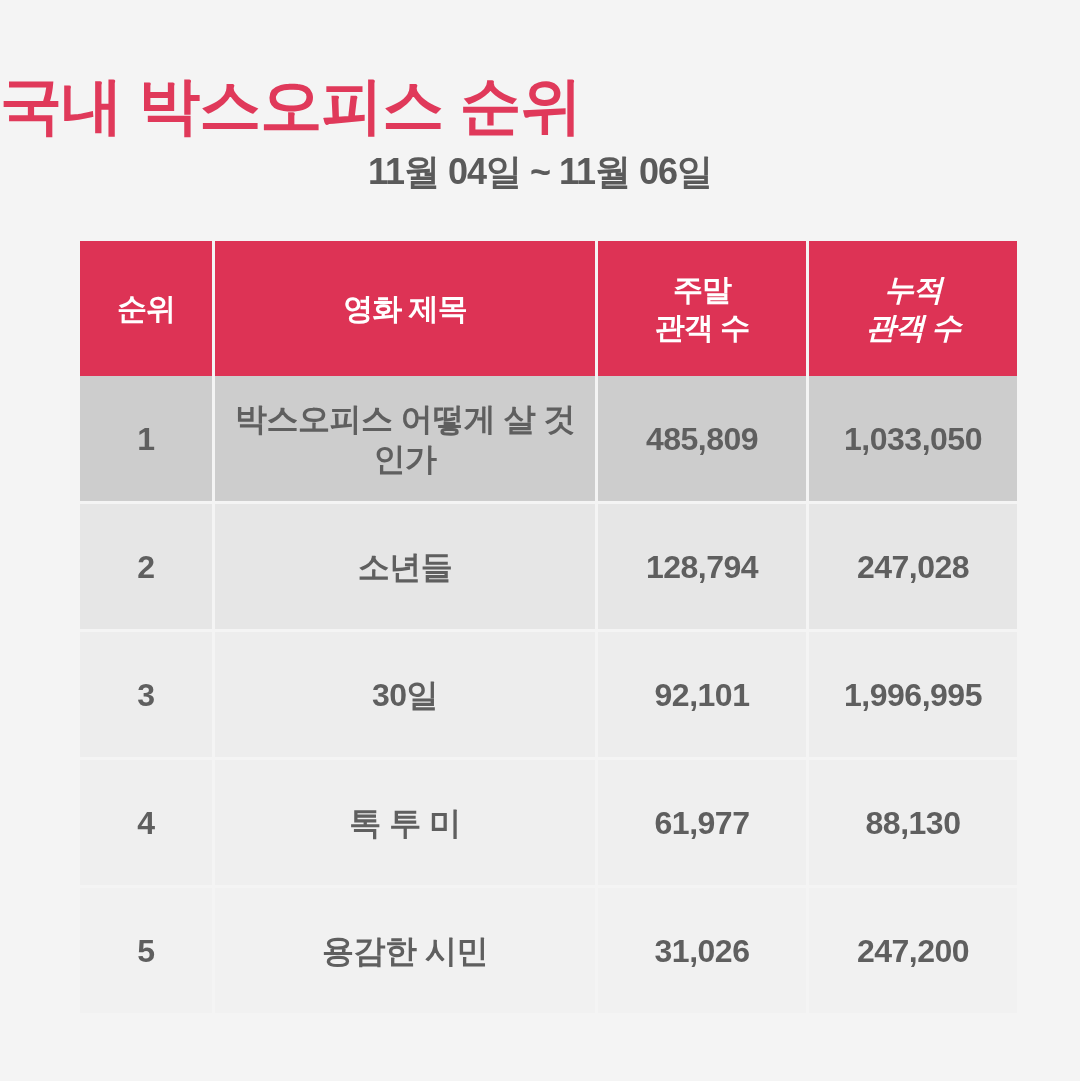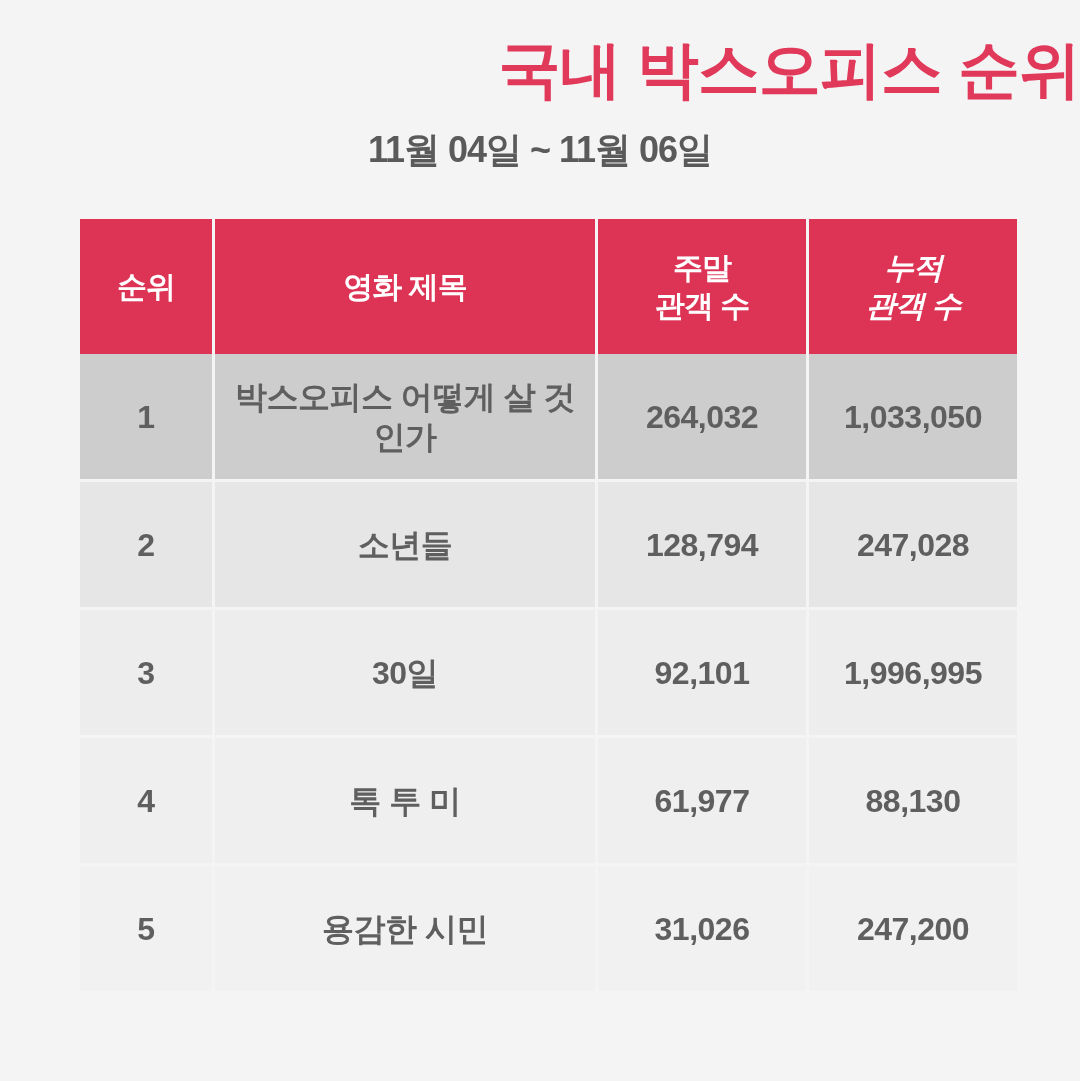--- a/index.html
+++ b/index.html
@@ -16,36 +16,36 @@
   }
 
   .page {
     width: 1080px;
     height: 1081px;
     position: relative;
     box-sizing: border-box;
   }
 
   .title {
-    text-align: right;
+    text-align: left;
     color: #e0395a;
     font-size: 62px;
     font-weight: bold;
     letter-spacing: -1px;
-    padding-top: 36px;
+    padding-top: 72px;
     line-height: 1.1;
   }
 
   .subtitle {
     text-align: center;
     color: #5a5a5a;
     font-size: 36px;
     font-weight: bold;
     letter-spacing: -1px;
-    margin-top: 22px;
+    margin-top: 8px;
   }
 
   .table-wrap {
     margin: 44px auto 0 auto;
     width: 920px;
   }
 
   table.boxoffice {
     width: 100%;
     border-collapse: collapse;
@@ -143,21 +143,21 @@
           <th class="col-total">
             <span class="th-line">누적</span>
             <span class="th-line">관객 수</span>
           </th>
         </tr>
       </thead>
       <tbody>
         <tr class="row-highlight">
           <td class="cell-rank">1</td>
           <td class="cell-title">박스오피스 어떻게 살 것인가</td>
-          <td class="cell-num">264,032</td>
+          <td class="cell-num">485,809</td>
           <td class="cell-num">1,033,050</td>
         </tr>
         <tr class="row-alt-a">
           <td class="cell-rank">2</td>
           <td class="cell-title">소년들</td>
           <td class="cell-num">128,794</td>
           <td class="cell-num">247,028</td>
         </tr>
         <tr class="row-alt-b">
           <td class="cell-rank">3</td>

